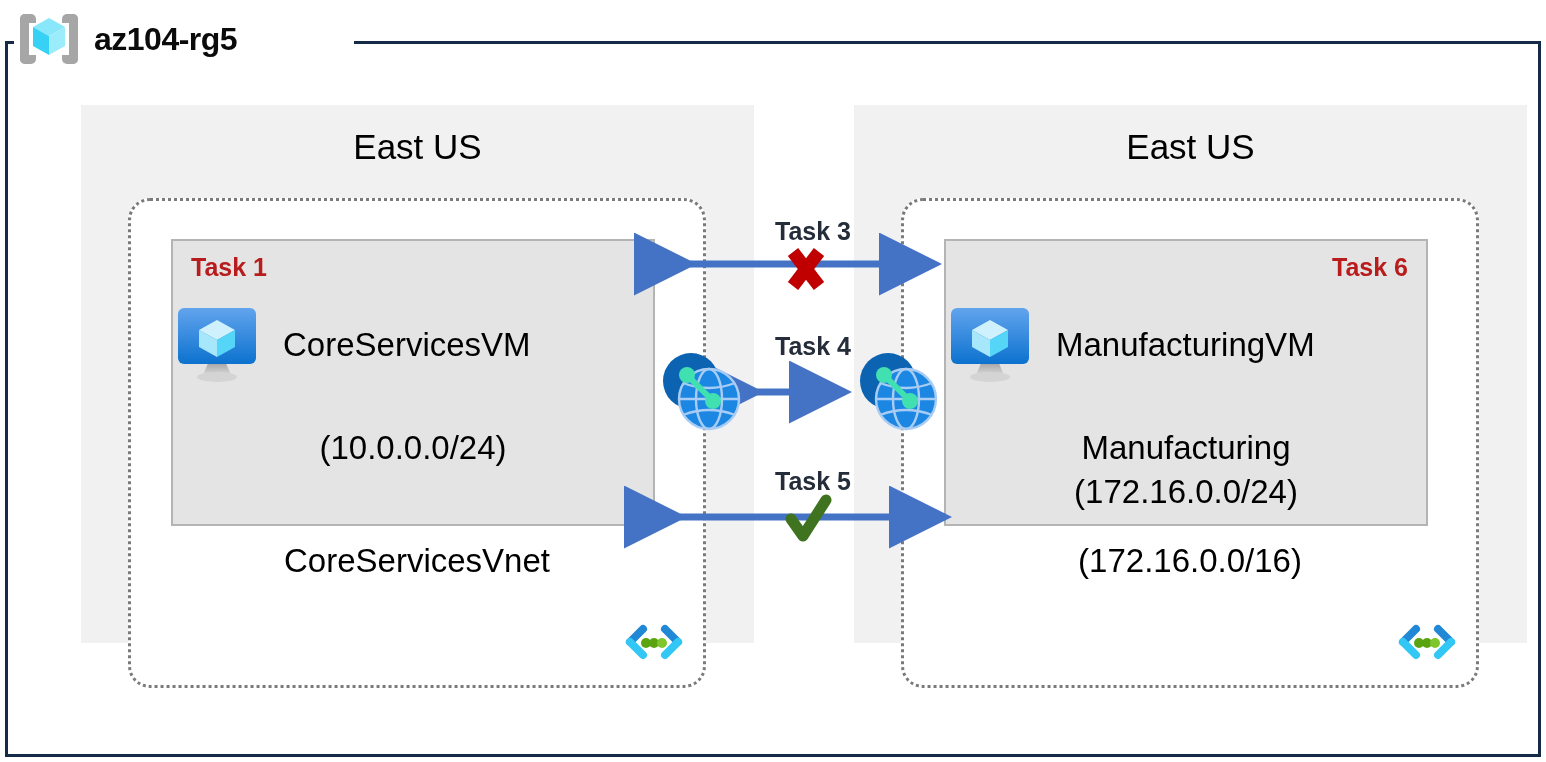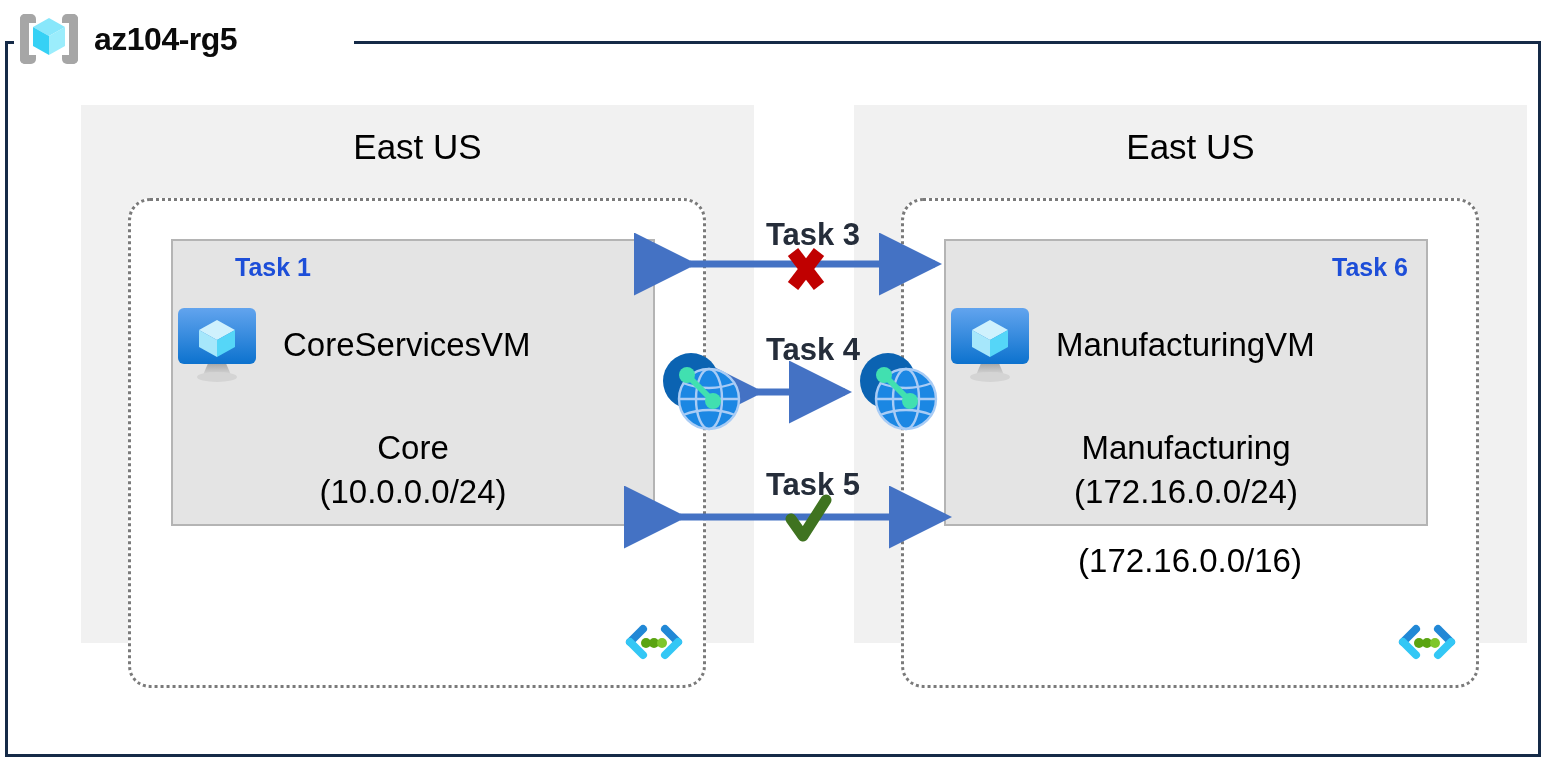--- a/index.html
+++ b/index.html
@@ -114,22 +114,21 @@
     width: 484px; height: 287px;
     background: #E4E4E4;
     border: 2px solid #B4B4B4;
     box-sizing: border-box;
   }
   .task-tag {
     position: absolute;
     top: 12px;
     font-size: 25px;
     font-weight: bold;
-    color: #1d4ed8;
-    margin-left: 44px;
+    color: #b91c1c;
   }
   .task-tag.left  { left: 18px; }
   .task-tag.right { right: 18px; }
 
   .vm-row {
     position: absolute;
     top: 62px; left: 0; width: 100%;
     display: flex; align-items: center; justify-content: flex-start;
     gap: 22px;
   }
@@ -145,21 +144,21 @@
   }
 
   
   .vm-icon { position: relative; width: 88px; height: 84px; flex: none; }
 
   
   #connectors { position: absolute; left: 0; top: 0; width: 1546px; height: 762px; pointer-events: none; }
   .task-mid {
     position: absolute;
     text-align: center;
-    font-size: 31px;
+    font-size: 25px;
     font-weight: bold;
     color: #252D3A;
     width: 200px;
   }
   #task3-label { left: 713px; top: 217px; }
   #task4-label { left: 713px; top: 332px; }
   #task5-label { left: 713px; top: 467px; }
 </style>
 </head>
 <body>
@@ -206,26 +205,26 @@
             <rect x="5" y="5" width="78" height="56" rx="6" fill="url(#vmgrad1)"></rect>
             <polygon points="44,17 62,27 44,37 26,27" fill="#CFF1FD"></polygon>
             <polygon points="26,27 44,37 44,54 26,44" fill="#A6E7FB"></polygon>
             <polygon points="62,27 44,37 44,54 62,44" fill="#55D6F8"></polygon>
           </svg>
         </span>
         <span class="vm-name">CoreServicesVM</span>
       </div>
 
       <div class="subnet-label">
-        <div>Core</div>
         <div>(10.0.0.0/24)</div>
       </div>
     </div>
 
     <div class="vnet-label">
+      <div>CoreServicesVnet</div>
     </div>
 
     <span class="vnet-glyph">
       <svg width="66" height="54" viewBox="0 0 66 54">
         <g stroke-linecap="round" fill="none" stroke-width="8">
           <path d="M22 8 L9 21" stroke="#2188D6"></path>
           <path d="M9 21 L22 34" stroke="#33C7F5"></path>
           <path d="M44 8 L57 21" stroke="#2188D6"></path>
           <path d="M57 21 L44 34" stroke="#33C7F5"></path>
         </g>

